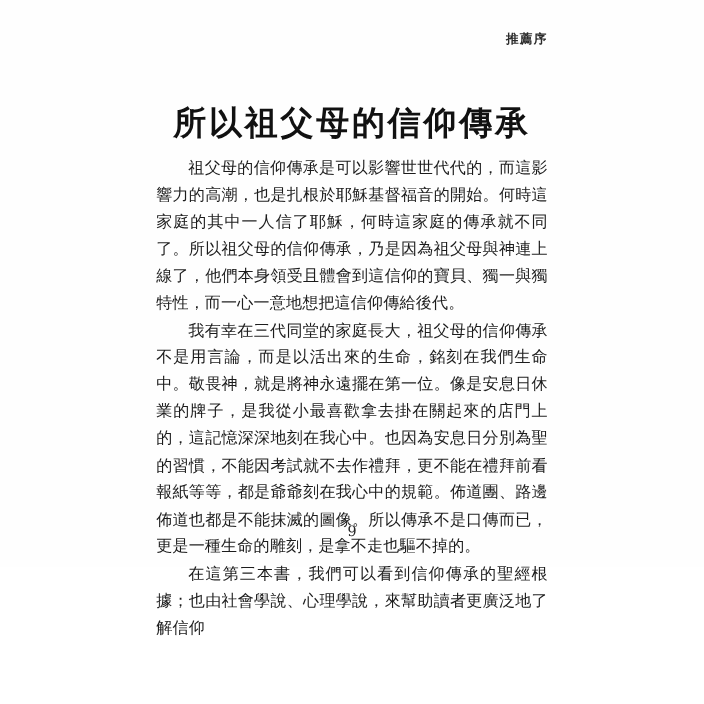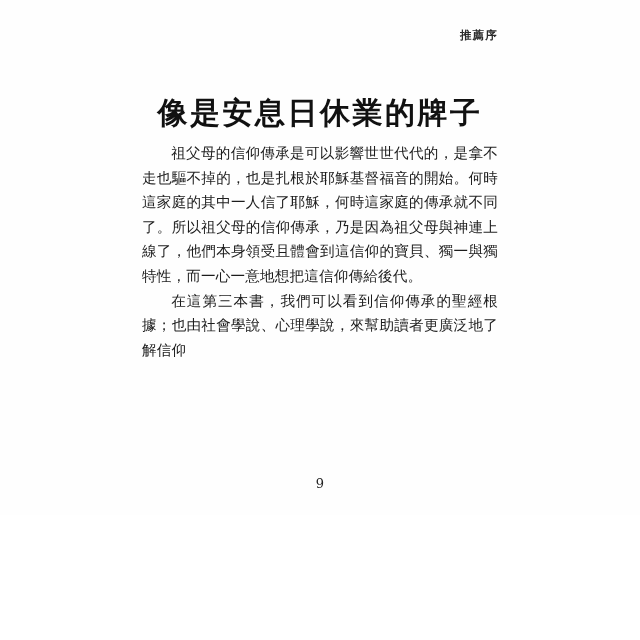--- a/index.html
+++ b/index.html
@@ -84,22 +84,23 @@
     font-family: "DejaVu Serif", "Liberation Serif", serif;
   }
 </style>
 </head>
 <body>
 
 <div class="page">
 
   <div class="running-head">推薦序</div>
 
-  <h1 class="chapter-title">像是安息日休業的牌子</h1>
+  <h1 class="chapter-title">所以祖父母的信仰傳承</h1>
 
   <div class="body-block">
-    <p class="para">祖父母的信仰傳承是可以影響世世代代的，是拿不走也驅不掉的，也是扎根於耶穌基督福音的開始。何時這家庭的其中一人信了耶穌，何時這家庭的傳承就不同了。所以祖父母的信仰傳承，乃是因為祖父母與神連上線了，他們本身領受且體會到這信仰的寶貝、獨一與獨特性，而一心一意地想把這信仰傳給後代。</p>
+    <p class="para">祖父母的信仰傳承是可以影響世世代代的，而這影響力的高潮，也是扎根於耶穌基督福音的開始。何時這家庭的其中一人信了耶穌，何時這家庭的傳承就不同了。所以祖父母的信仰傳承，乃是因為祖父母與神連上線了，他們本身領受且體會到這信仰的寶貝、獨一與獨特性，而一心一意地想把這信仰傳給後代。</p>
+    <p class="para">我有幸在三代同堂的家庭長大，祖父母的信仰傳承不是用言論，而是以活出來的生命，銘刻在我們生命中。敬畏神，就是將神永遠擺在第一位。像是安息日休業的牌子，是我從小最喜歡拿去掛在關起來的店門上的，這記憶深深地刻在我心中。也因為安息日分別為聖的習慣，不能因考試就不去作禮拜，更不能在禮拜前看報紙等等，都是爺爺刻在我心中的規範。佈道團、路邊佈道也都是不能抹滅的圖像。所以傳承不是口傳而已，更是一種生命的雕刻，是拿不走也驅不掉的。</p>
     <p class="para">在這第三本書，我們可以看到信仰傳承的聖經根據；也由社會學說、心理學說，來幫助讀者更廣泛地了解信仰</p>
   </div>
 
   <div class="folio">9</div>
 
 </div>
 
 </body></html>

